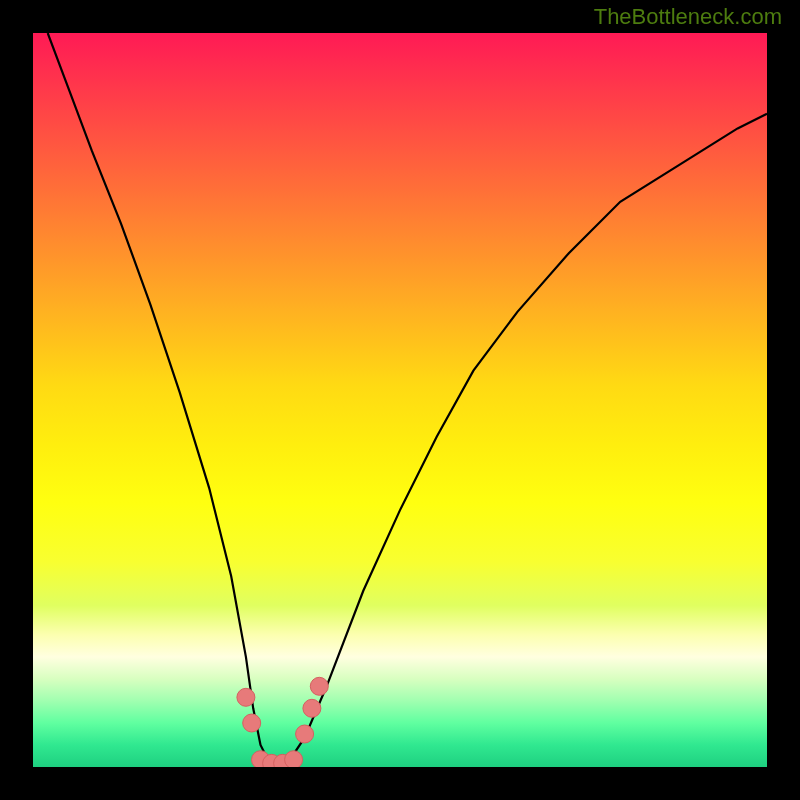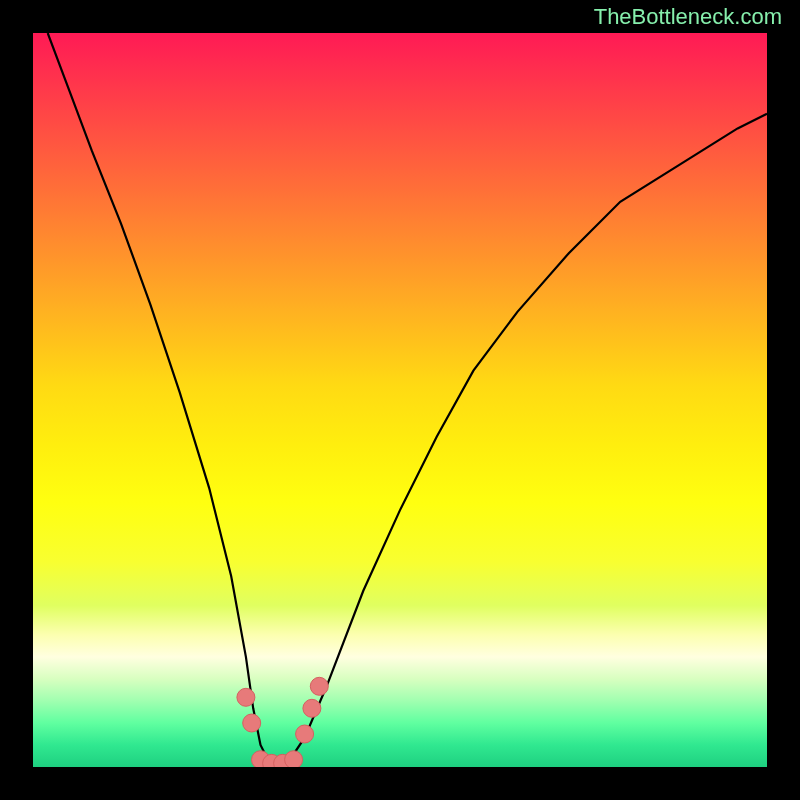--- a/index.html
+++ b/index.html
@@ -8,21 +8,21 @@
     width: 800px;
     height: 800px;
     background: #000;
     position: relative;
     font-family: Arial, sans-serif;
   }
   .watermark {
     position: absolute;
     top: 4px;
     right: 18px;
-    color: #86efac;
+    color: #4d7c0f;
     font-size: 22px;
     font-weight: 500;
     z-index: 10;
   }
   .plot-area {
     position: absolute;
     left: 33px;
     top: 33px;
     width: 734px;
     height: 734px;

